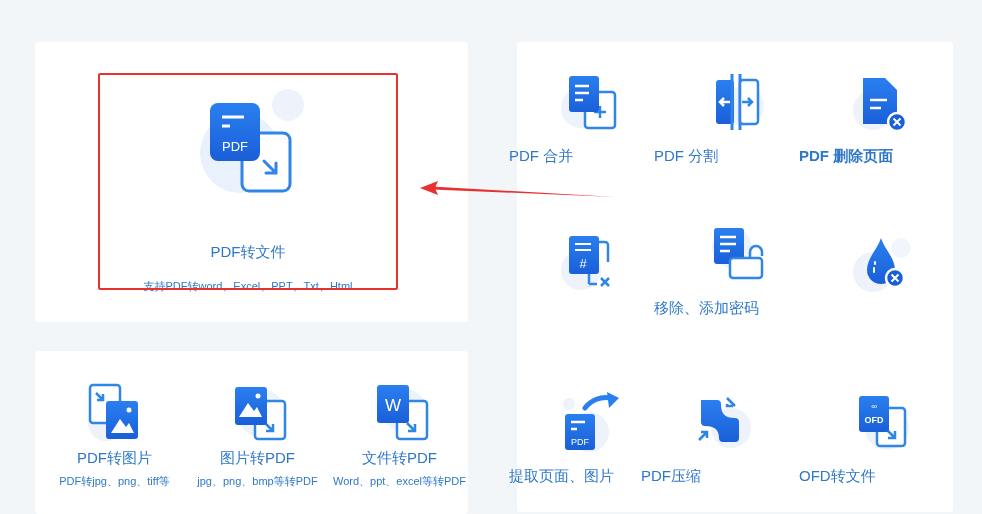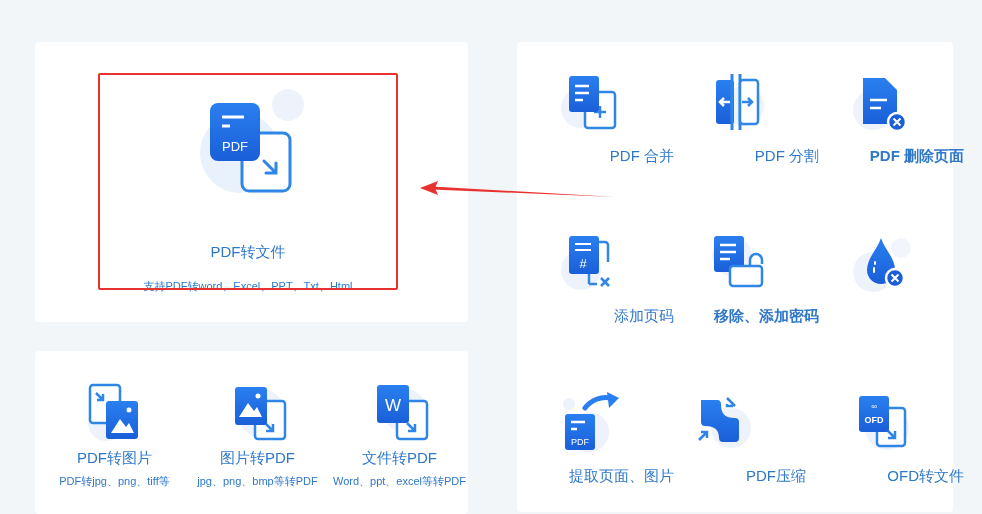--- a/index.html
+++ b/index.html
@@ -54,21 +54,21 @@
     position: absolute; left: 0; right: 0; top: 98px;
     font-size: 15px; color: #2f78c9;
   }
   .conv-item .desc {
     position: absolute; left: -6px; right: -6px; top: 123px;
     font-size: 11px; color: #2f78c9; white-space: nowrap;
   }
 
   .tool-item {
     position: absolute; width: 145px; height: 150px;
-    text-align: right; cursor: pointer;
+    text-align: left; cursor: pointer;
   }
   .tool-item .icon-wrap {
     position: absolute; left: 42px; top: 30px; width: 62px; height: 62px;
   }
   .tool-item .title {
     position: absolute; left: -10px; right: -10px; top: 105px;
     font-size: 15px; color: #2f78c9; white-space: nowrap;
   }
 
   #arrow { position: absolute; left: 410px; top: 175px; width: 215px; height: 30px; }
@@ -201,24 +201,23 @@
       <svg width="62" height="62" viewBox="0 0 62 62">
         <circle cx="20" cy="38" r="20" fill="#eef3fb"></circle>
         <path d="M28 10 H44 a3 3 0 0 1 3 3 V30 M28 52 H36" fill="none" stroke="#2f86e6" stroke-width="2.5"></path>
         <path d="M40 46 L48 54 M48 46 L40 54" stroke="#2f86e6" stroke-width="2.5"></path>
         <rect x="8" y="4" width="30" height="38" rx="3" fill="url(#gb)"></rect>
         <path d="M14 12 H30 M14 18 H30" stroke="#fff" stroke-width="2.2"></path>
         <text x="22" y="36" font-size="13" fill="#fff" text-anchor="middle" font-family="Liberation Sans, sans-serif">#</text>
         <path d="M28 42 V52" stroke="#2f86e6" stroke-width="2.5"></path>
       </svg>
     </div>
-    <div class="title">添加页码</div>
-  </div>
-
-  <div class="tool-item" style="left:147px; top:160px;font-weight:bold;">
+  </div>
+
+  <div class="tool-item" style="left:147px; top:152px;">
     <div class="icon-wrap">
       <svg width="62" height="62" viewBox="0 0 62 62">
         <circle cx="26" cy="24" r="20" fill="#eef3fb"></circle>
         <rect x="8" y="4" width="30" height="36" rx="3" fill="url(#gb)"></rect>
         <path d="M14 13 H30 M14 20 H30 M14 27 H24" stroke="#fff" stroke-width="2.5"></path>
         <rect x="24" y="34" width="32" height="20" rx="3" fill="#fff" stroke="#2f86e6" stroke-width="2.5"></rect>
         <path d="M44 34 V28 a6 6 0 0 1 12 0 V32" fill="none" stroke="#2f86e6" stroke-width="2.5"></path>
       </svg>
     </div>
     <div class="title">移除、添加密码</div>

